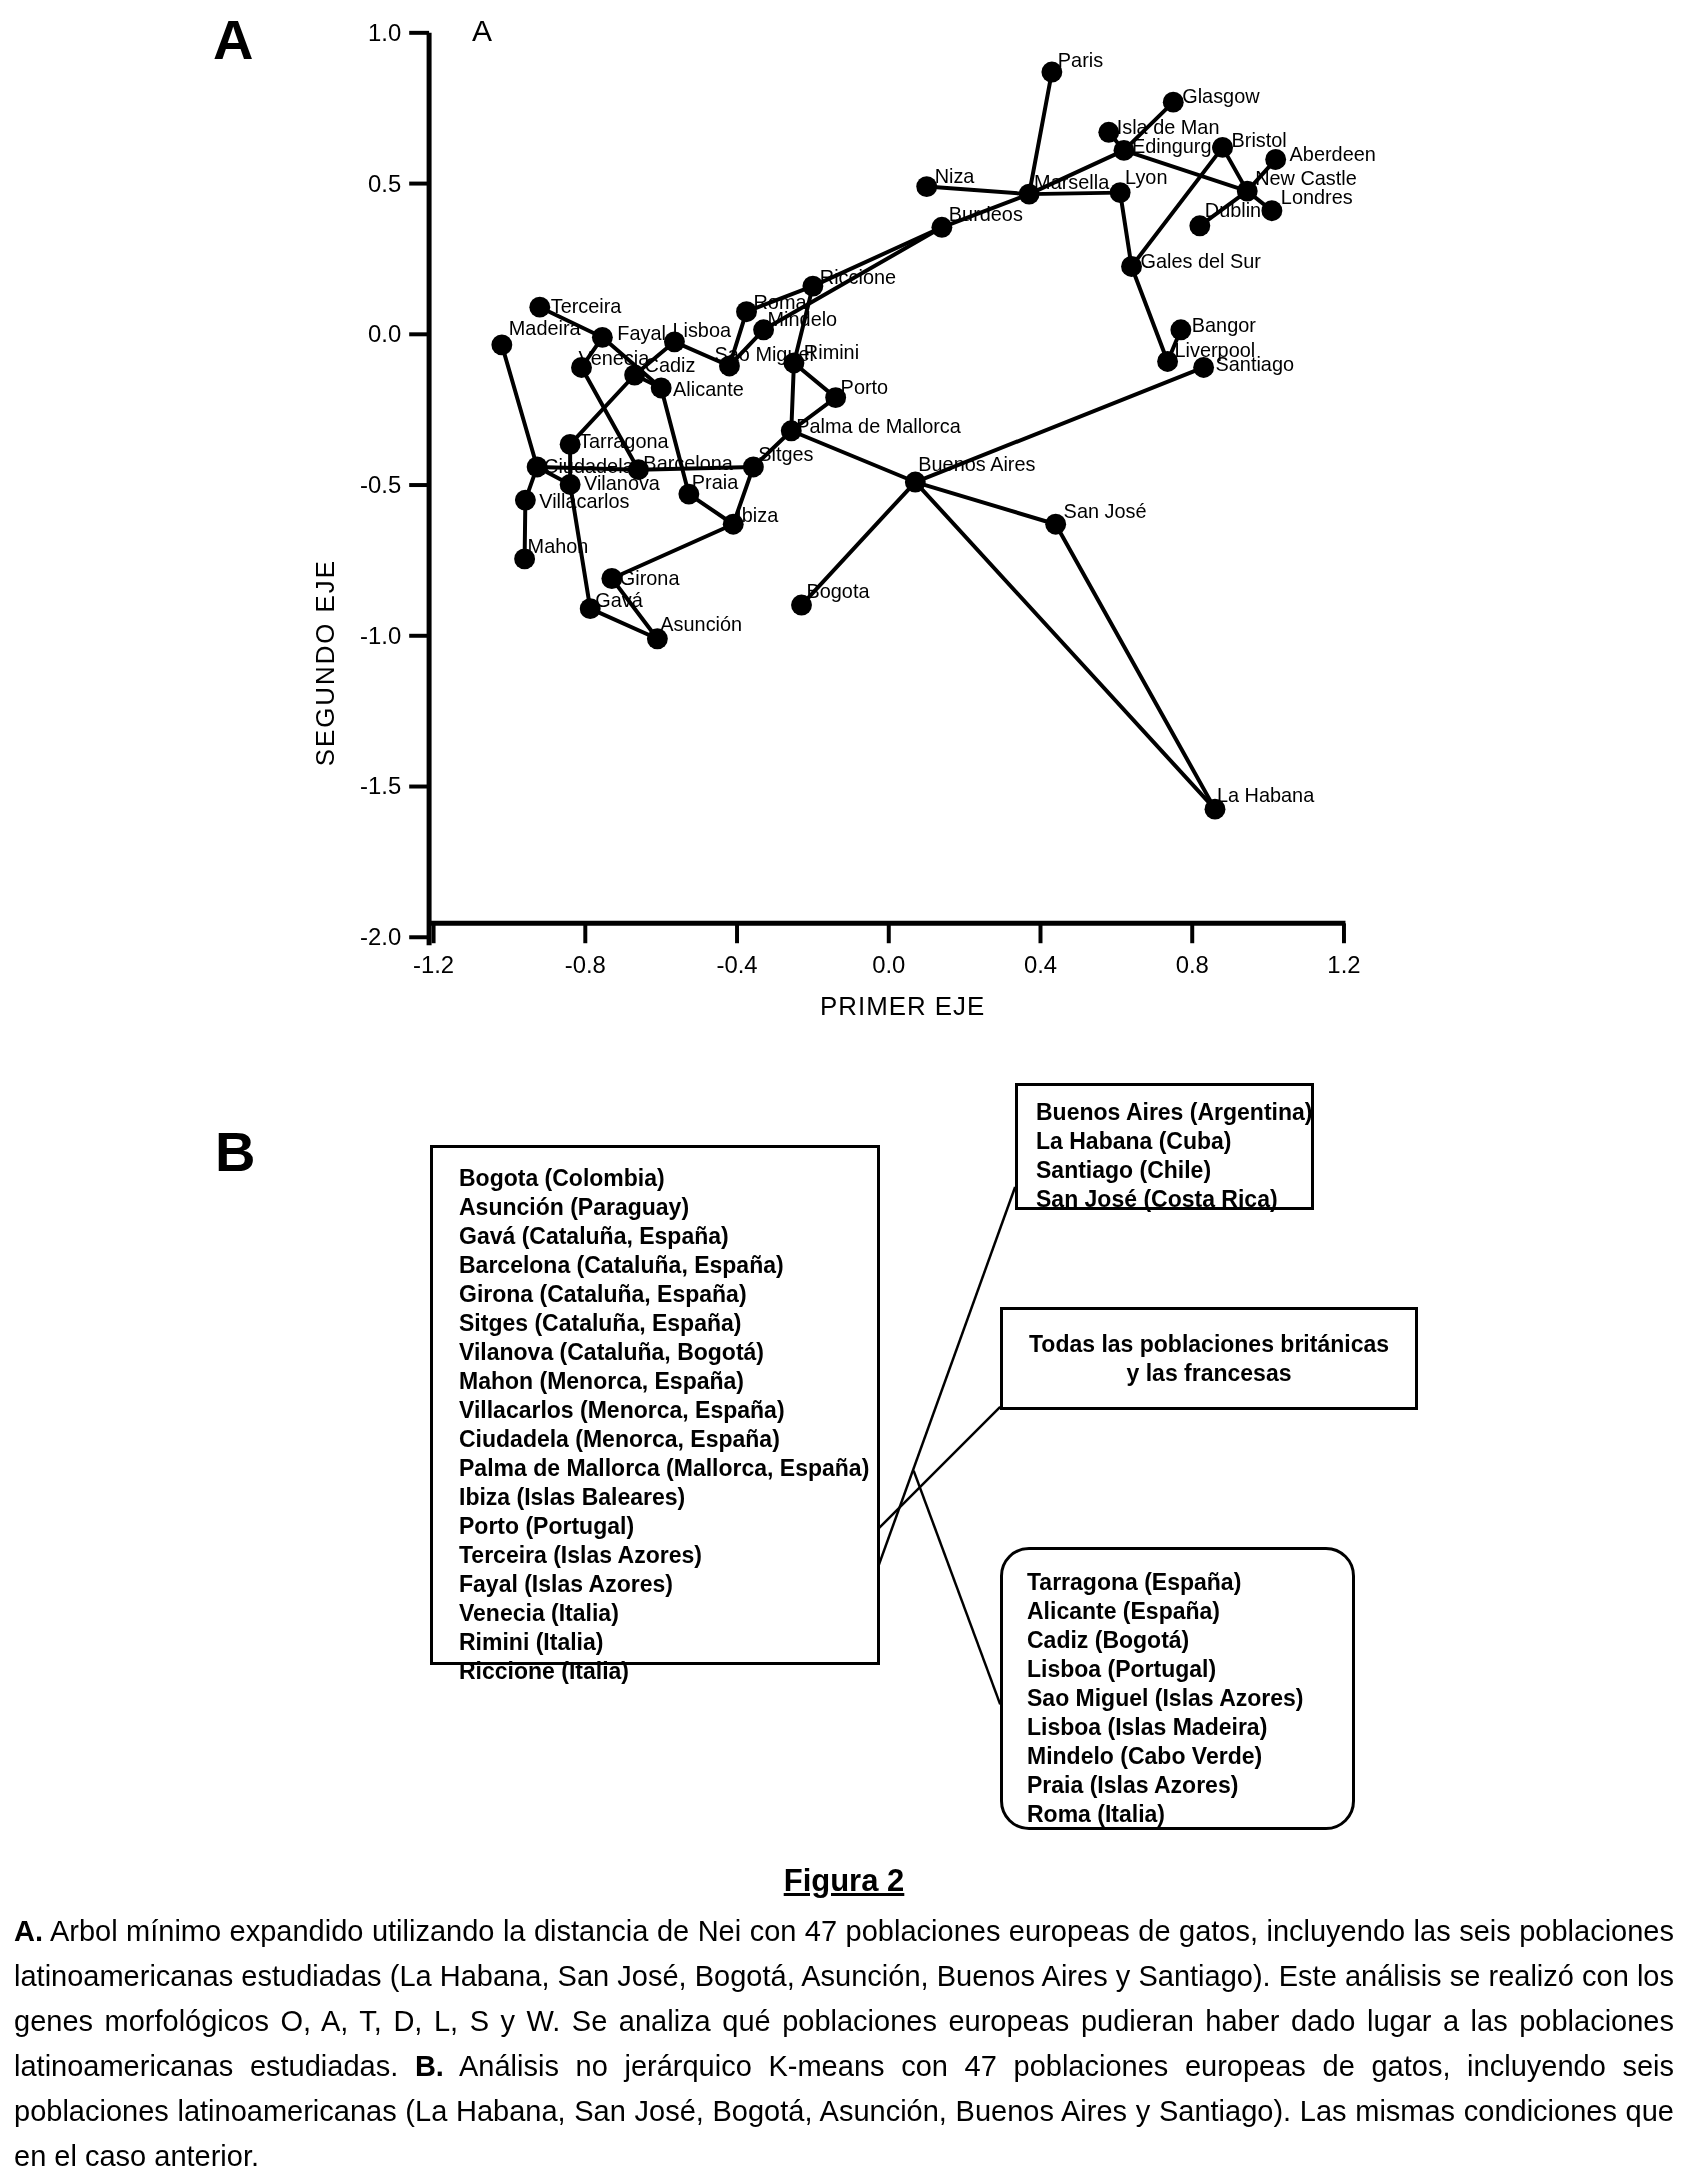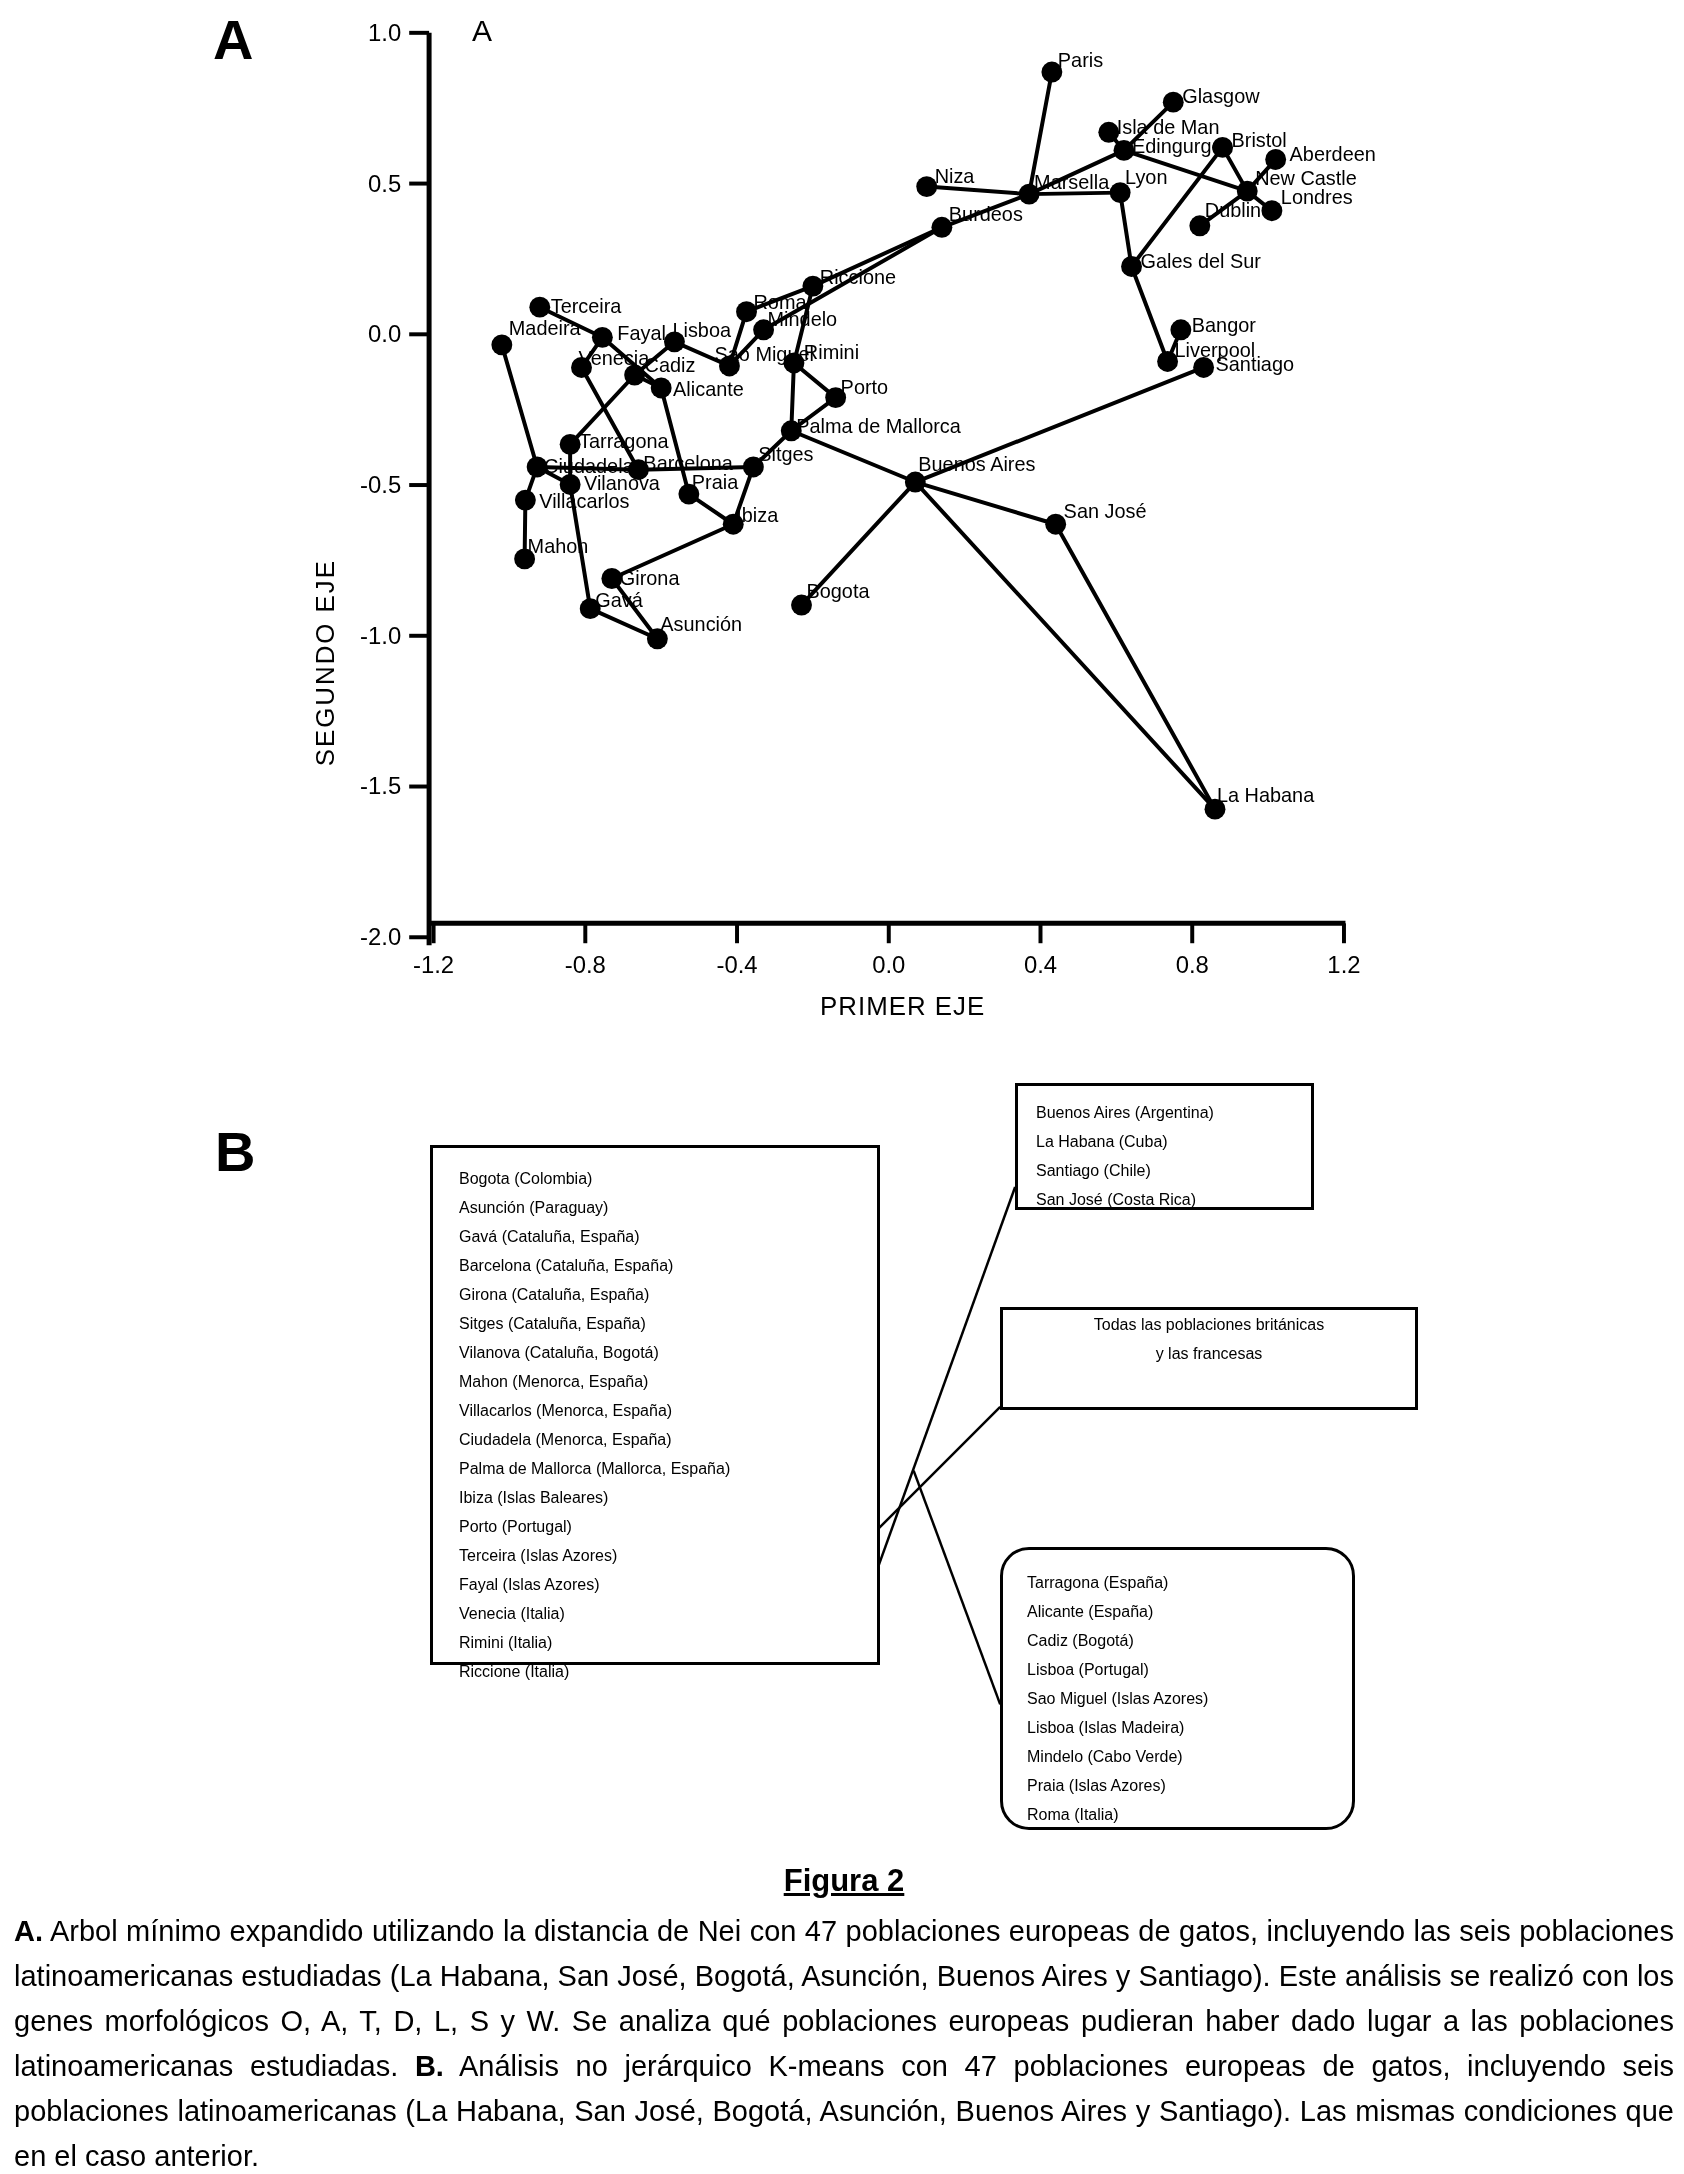--- a/index.html
+++ b/index.html
@@ -2,25 +2,25 @@
 <html><head>
 <meta charset="utf-8">
 <style>
   html,body{margin:0;padding:0;background:#ffffff;}
   #page{position:relative;width:1685px;height:2174px;background:#ffffff;
         font-family:"Liberation Sans", sans-serif;color:#000;overflow:hidden;}
   #plot-svg{position:absolute;left:0;top:0;}
   .panel-label{position:absolute;font-weight:bold;font-size:56px;line-height:1;}
   .inner-label{position:absolute;font-size:30px;line-height:1;}
   .kbox{position:absolute;border:3px solid #000;background:#fff;box-sizing:border-box;}
-  .kbox .kline{font-size:16px;line-height:29px;white-space:nowrap;}
+  .kbox .kline{font-size:23px;line-height:29px;white-space:nowrap;font-weight:bold;}
   #box1{left:430px;top:1145px;width:450px;height:520px;padding:16px 0 0 26px;}
   #box2{left:1015px;top:1083px;width:299px;height:127px;padding:12px 0 0 18px;}
   #box3{left:1000px;top:1307px;width:418px;height:103px;display:flex;flex-direction:column;
-        justify-content:flex-start;align-items:center;text-align:center;}
+        justify-content:center;align-items:center;text-align:center;}
   #box4{left:1000px;top:1547px;width:355px;height:283px;padding:18px 0 0 24px;border-radius:29px;}
   #caption{position:absolute;left:14px;top:1863px;width:1660px;}
   #caption-title{text-align:center;font-weight:bold;font-size:31px;margin:0 0 10px 0;text-decoration:underline;}
   #caption-body{font-size:29px;line-height:45px;text-align:justify;margin:0;}
   #caption-body b{font-weight:bold;}
 </style>
 </head>
 <body>
 
 <div id="page">

